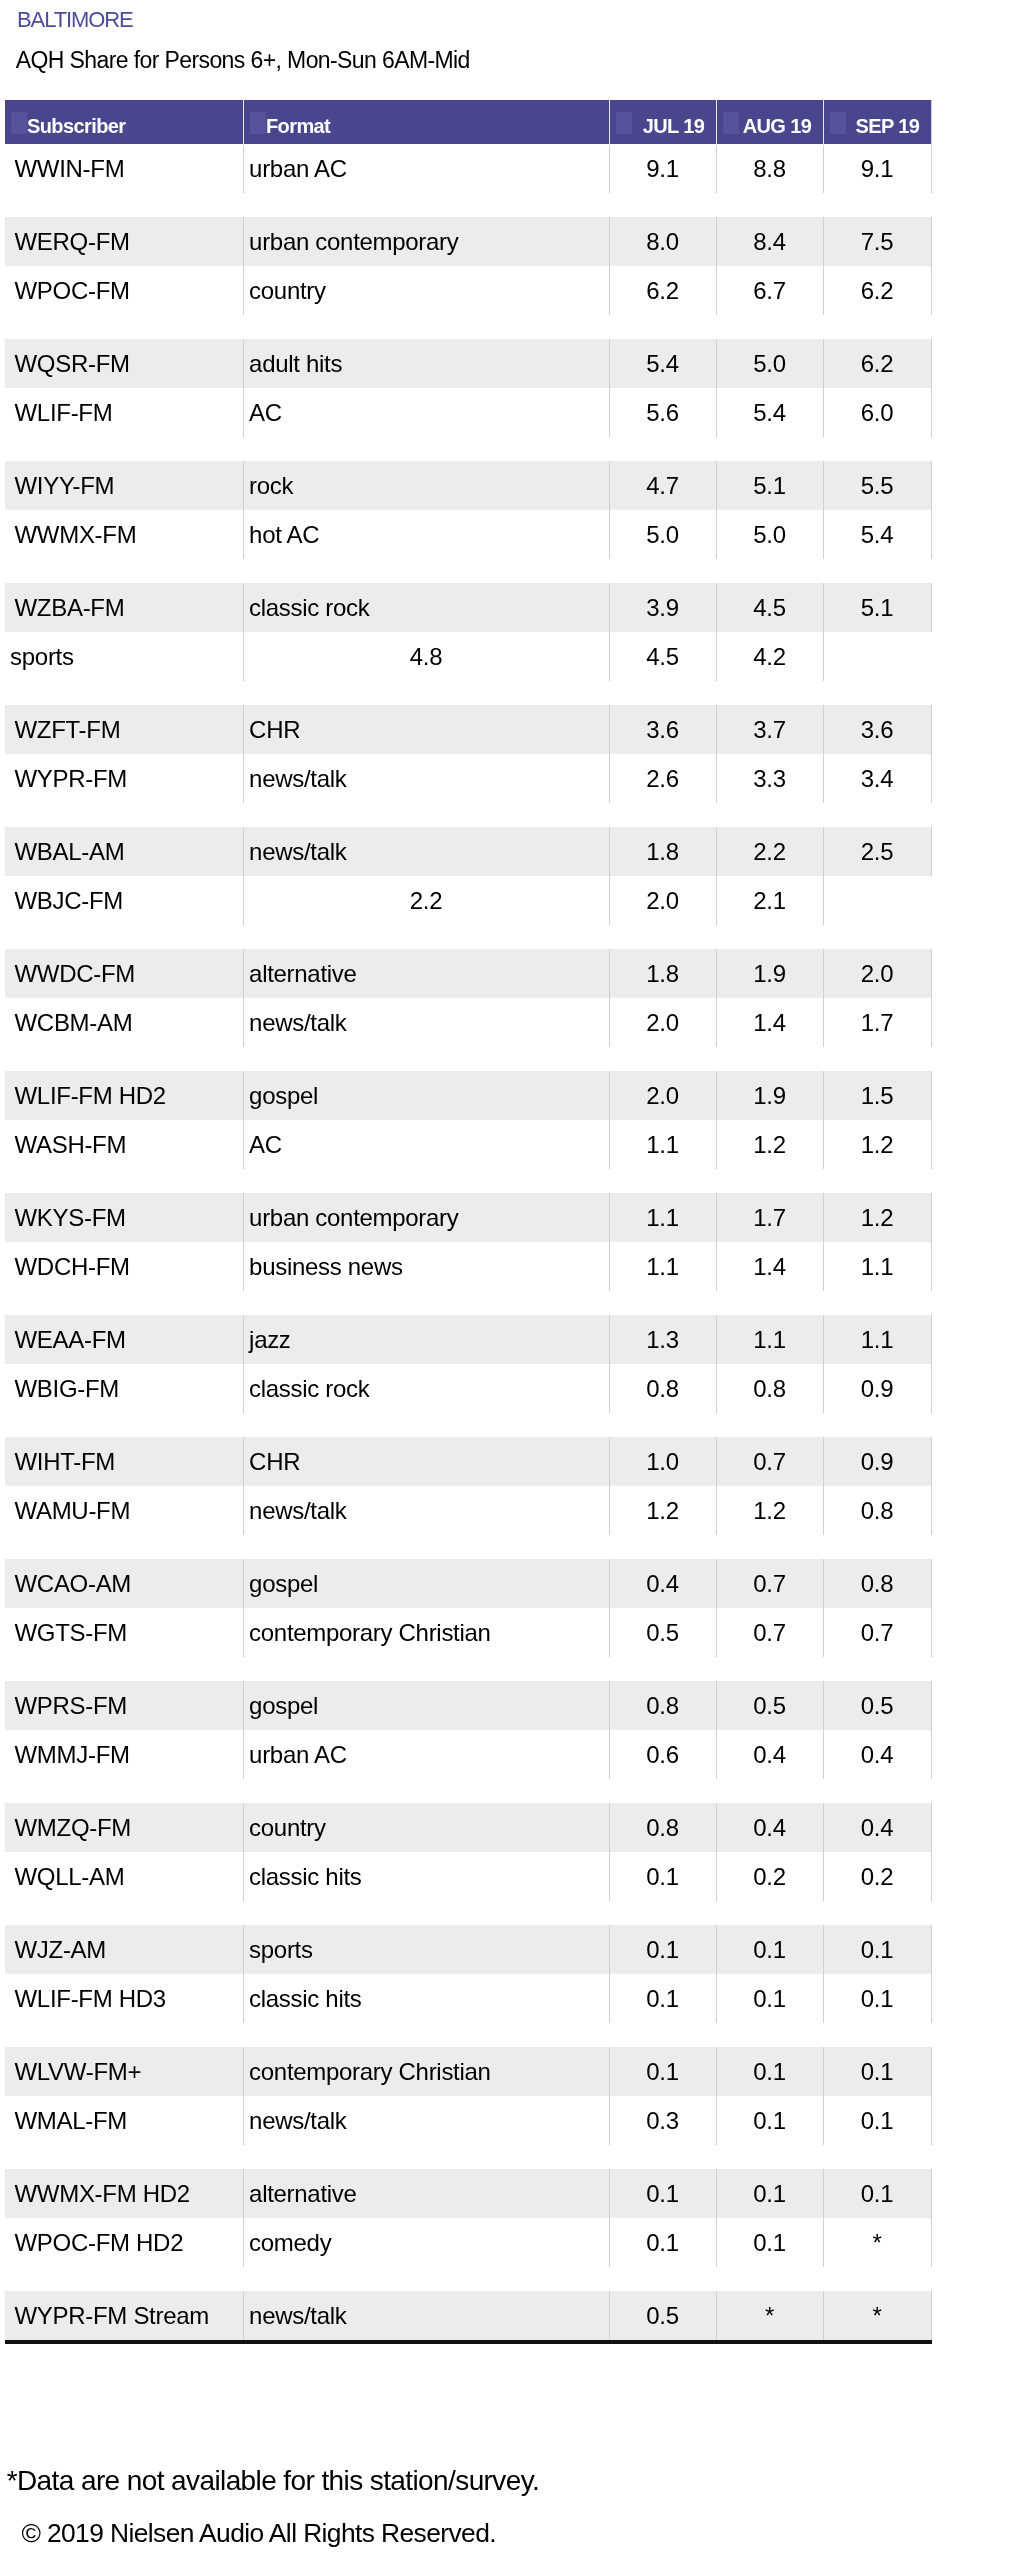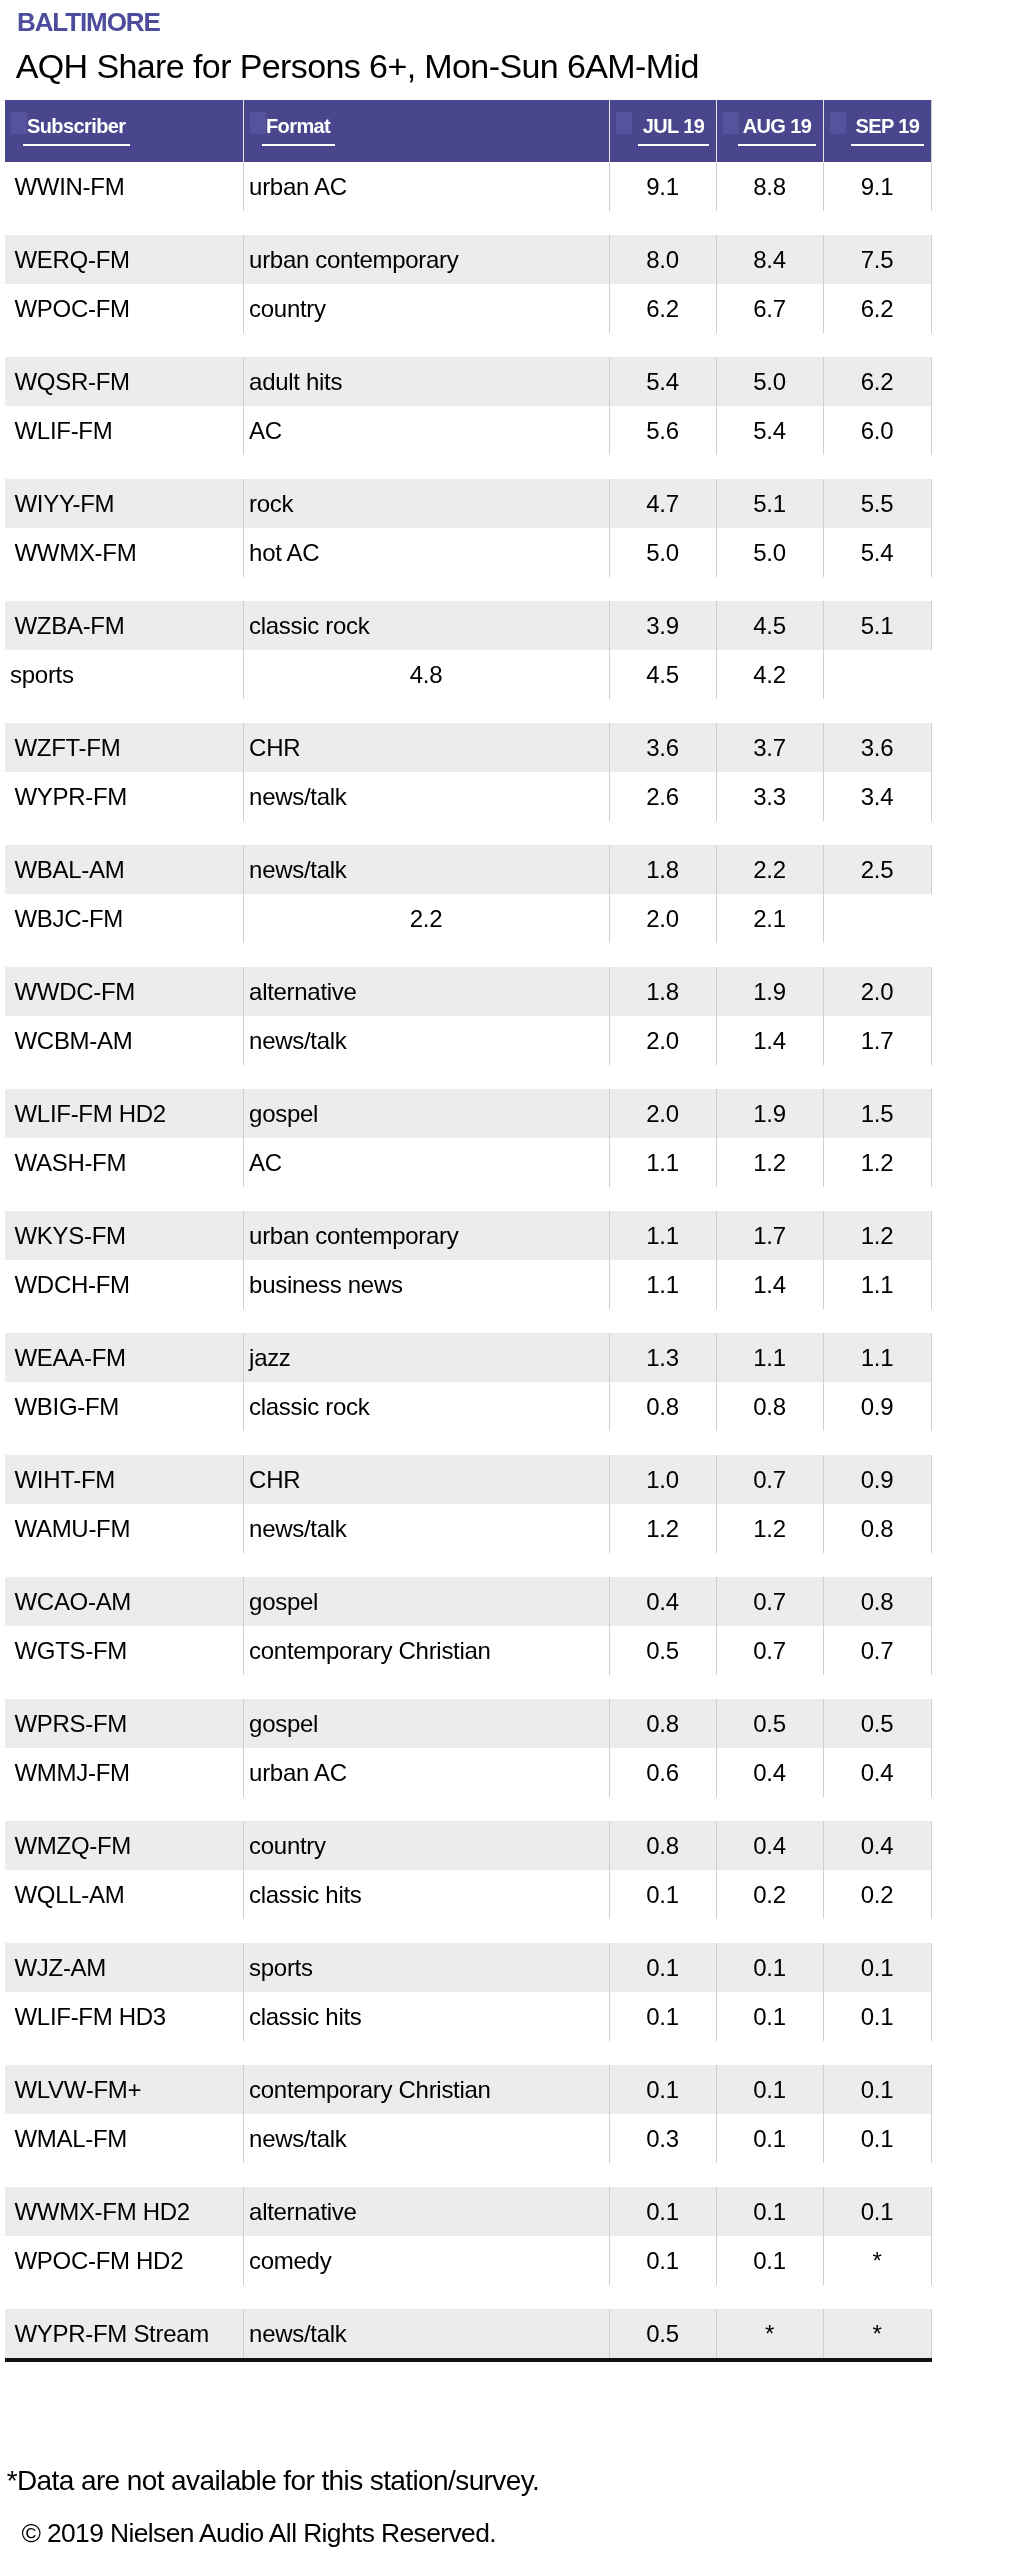--- a/index.html
+++ b/index.html
@@ -14,36 +14,36 @@
   * { margin: 0; padding: 0; }
   html, body { background: #ffffff; }
   body {
     width: 1033px; height: 2576px;
     position: relative; overflow: hidden;
     font-family: "Liberation Sans", sans-serif;
     color: #000;
   }
   .title {
     position: absolute; left: 17px; top: 6.7px;
-    font-size: 26px; font-weight: 700; letter-spacing: -1.1px;
+    font-size: 22px; font-weight: 400; letter-spacing: -1.1px;
     color: var(--title);
   }
   .subtitle {
     position: absolute; left: 15.7px; top: 47px;
-    font-size: 34px; letter-spacing: -0.6px; color: #000;
+    font-size: 23px; letter-spacing: -0.6px; color: #000;
   }
   .table {
     position: absolute; left: 4.5px; top: 100px; width: 927px;
     border-bottom: 4.5px solid var(--table-bottom);
   }
   .thead, .tr {
     display: grid;
     grid-template-columns: 239px 366px 107px 107px 108px;
   }
-  .thead { height: 62px; background: var(--header-bg); }
+  .thead { height: 44px; background: var(--header-bg); }
   .th {
     position: relative; box-sizing: border-box;
     border-right: 1.7px solid var(--header-grid);
     display: flex; align-items: flex-start; padding-top: 14.6px;
   }
   .th:last-child { border-right: 1.7px solid var(--grid); }
   .th-label {
     color: #fff; font-weight: 700; font-size: 20px; letter-spacing: -0.6px;
     border-bottom: 2.8px solid #fff; padding: 0 4.5px 6.7px 4.5px;
     white-space: nowrap;

